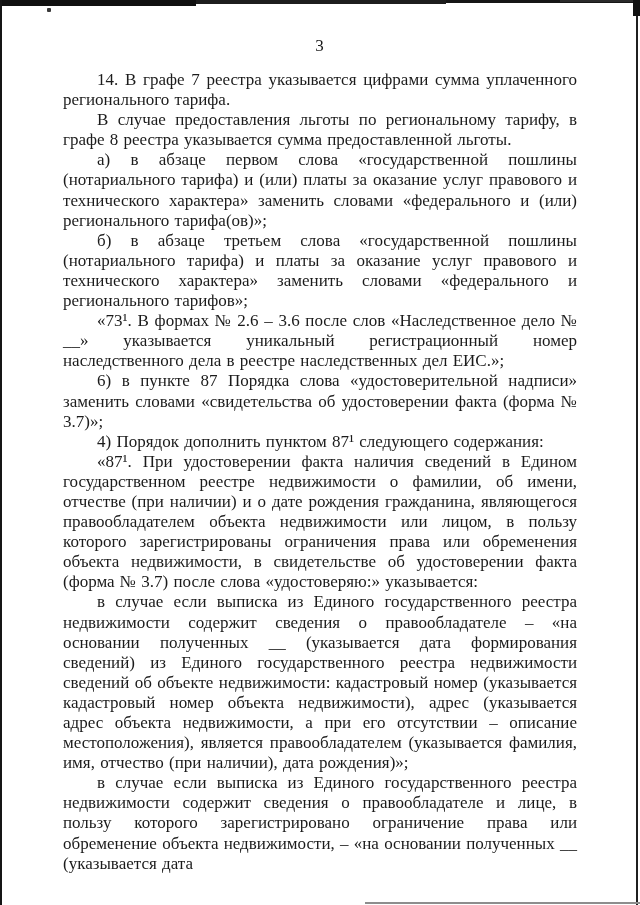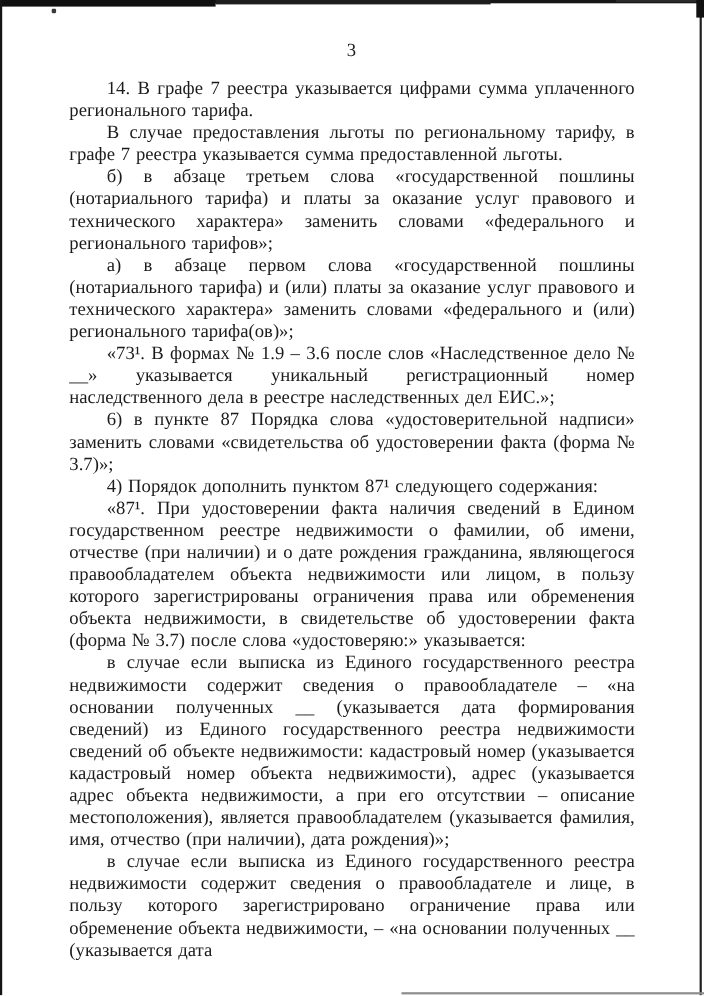--- a/index.html
+++ b/index.html
@@ -88,24 +88,24 @@
   <div class="edge-left"></div>
   <div class="edge-right"></div>
   <div class="edge-right-top-block"></div>
   <div class="edge-bottom-right"></div>
   <div class="speck"></div>
 
   <div class="page-number">3</div>
 
   <div class="doc-text">
       <p>14. В графе 7 реестра указывается цифрами сумма уплаченного регионального тарифа.</p>
-      <p>В случае предоставления льготы по региональному тарифу, в графе 7 реестра указывается сумма предоставленной льготы.</p>
+      <p>В случае предоставления льготы по региональному тарифу, в графе 8 реестра указывается сумма предоставленной льготы.</p>
+      <p>а) в абзаце первом слова «государственной пошлины (нотариального тарифа) и (или) платы за оказание услуг правового и технического характера» заменить словами «федерального и (или) регионального тарифа(ов)»;</p>
       <p>б) в абзаце третьем слова «государственной пошлины (нотариального тарифа) и платы за оказание услуг правового и технического характера» заменить словами «федерального и регионального тарифов»;</p>
-      <p>а) в абзаце первом слова «государственной пошлины (нотариального тарифа) и (или) платы за оказание услуг правового и технического характера» заменить словами «федерального и (или) регионального тарифа(ов)»;</p>
-      <p>«73¹. В формах № 1.9 – 3.6 после слов «Наследственное дело № __» указывается уникальный регистрационный номер наследственного дела в реестре наследственных дел ЕИС.»;</p>
+      <p>«73¹. В формах № 2.6 – 3.6 после слов «Наследственное дело № __» указывается уникальный регистрационный номер наследственного дела в реестре наследственных дел ЕИС.»;</p>
       <p>6) в пункте 87 Порядка слова «удостоверительной надписи» заменить словами «свидетельства об удостоверении факта (форма № 3.7)»;</p>
       <p>4) Порядок дополнить пунктом 87¹ следующего содержания:</p>
       <p>«87¹. При удостоверении факта наличия сведений в Едином государственном реестре недвижимости о фамилии, об имени, отчестве (при наличии) и о дате рождения гражданина, являющегося правообладателем объекта недвижимости или лицом, в пользу которого зарегистрированы ограничения права или обременения объекта недвижимости, в свидетельстве об удостоверении факта (форма № 3.7) после слова «удостоверяю:» указывается:</p>
       <p>в случае если выписка из Единого государственного реестра недвижимости содержит сведения о правообладателе – «на основании полученных __ (указывается дата формирования сведений) из Единого государственного реестра недвижимости сведений об объекте недвижимости: кадастровый номер (указывается кадастровый номер объекта недвижимости), адрес (указывается адрес объекта недвижимости, а при его отсутствии – описание местоположения), является правообладателем (указывается фамилия, имя, отчество (при наличии), дата рождения)»;</p>
       <p>в случае если выписка из Единого государственного реестра недвижимости содержит сведения о правообладателе и лице, в пользу которого зарегистрировано ограничение права или обременение объекта недвижимости, – «на основании полученных __ (указывается дата</p>
     </div>
 
 </div>
 
 </body></html>

